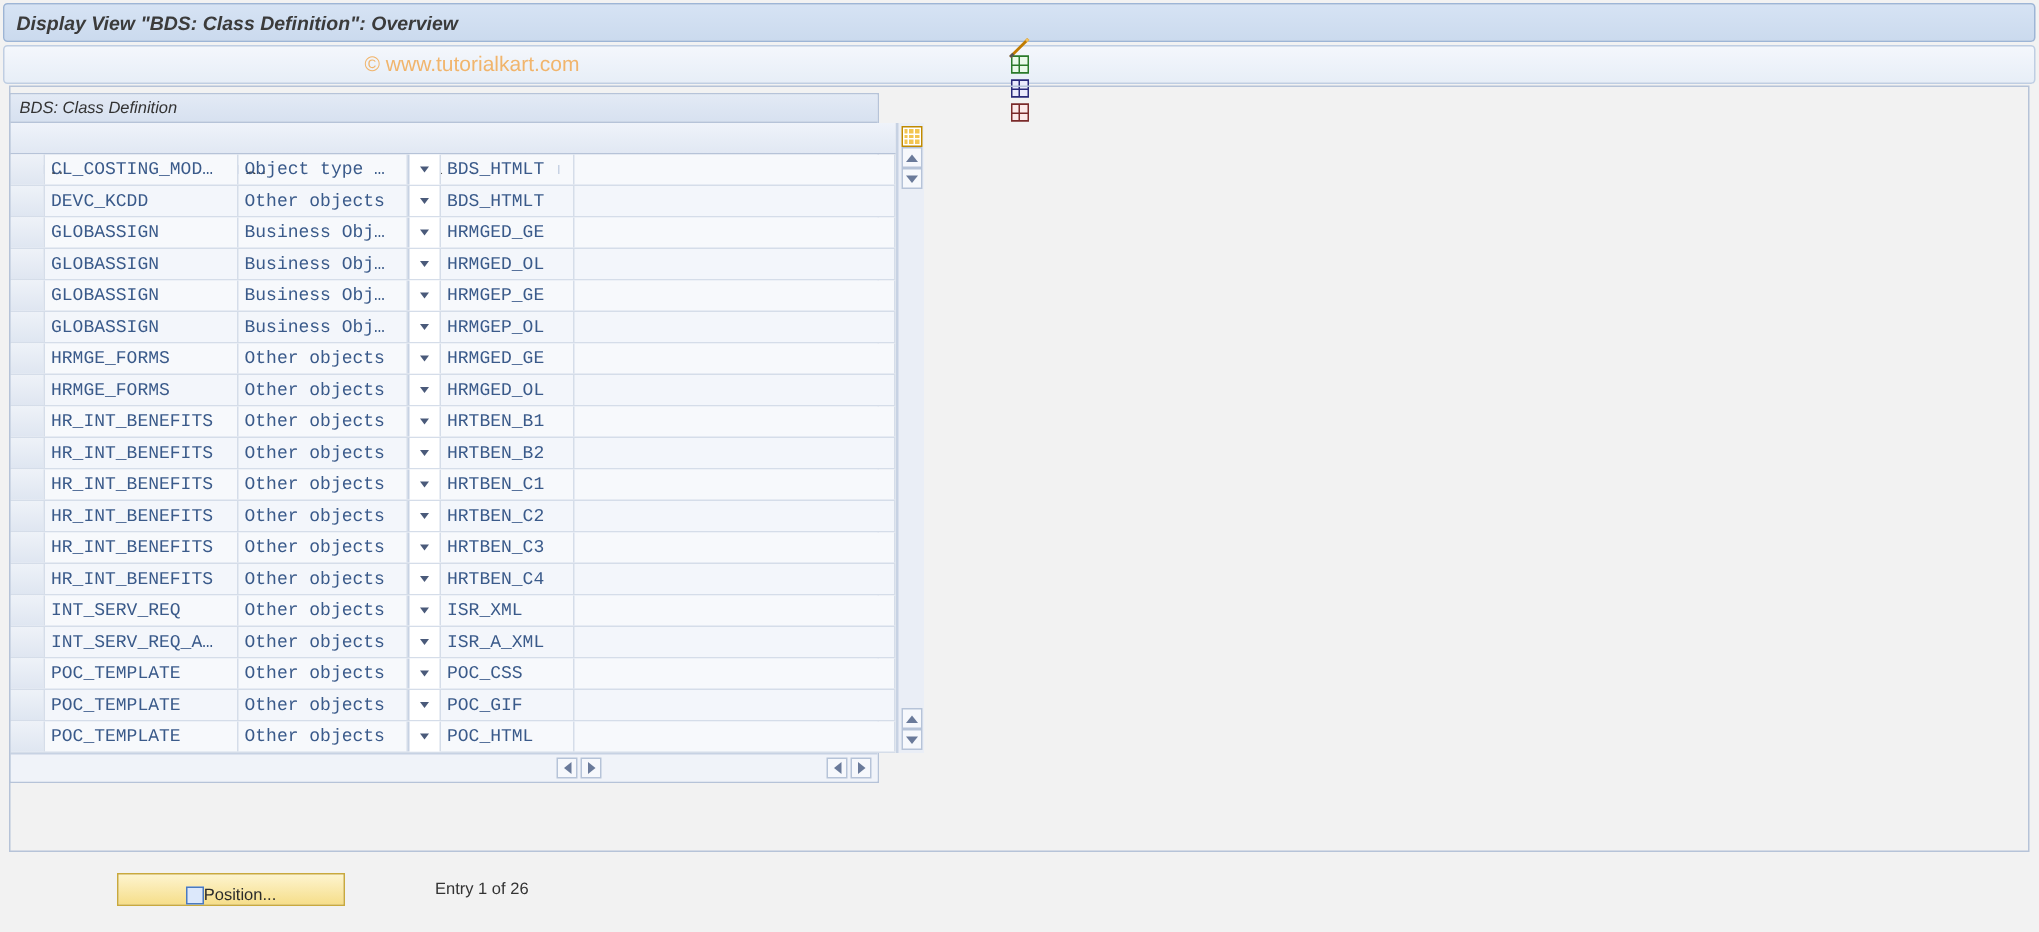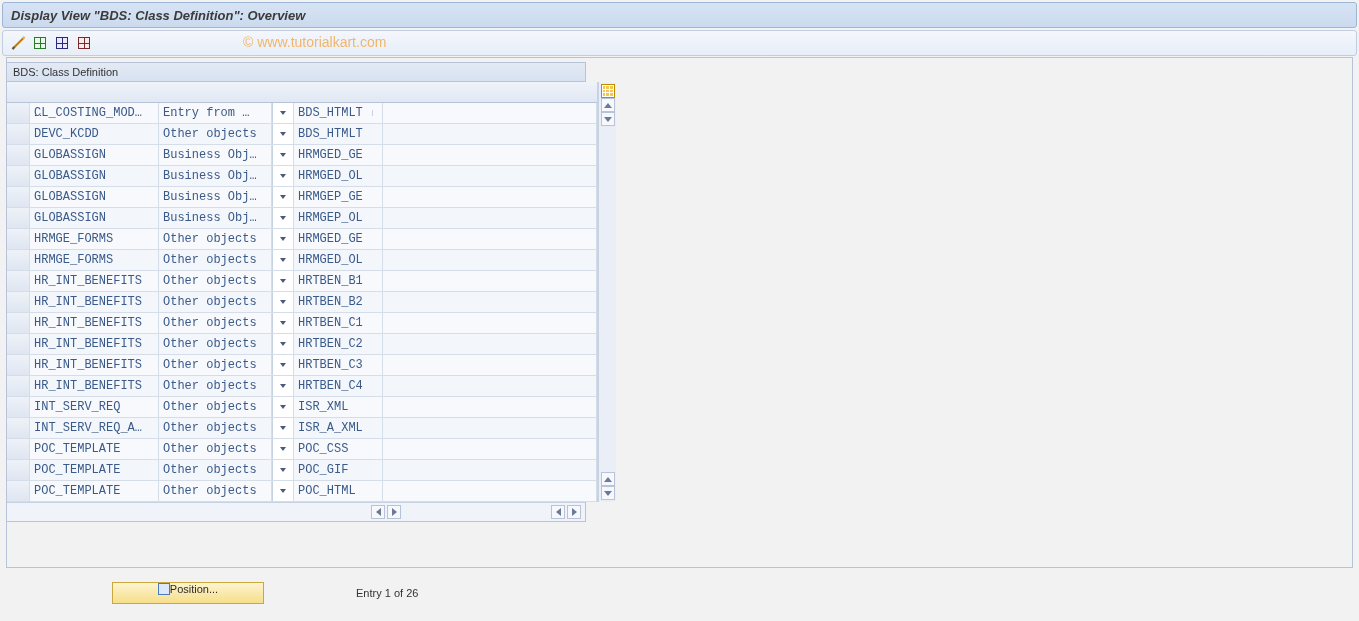--- a/index.html
+++ b/index.html
@@ -35,20 +35,21 @@
     background: linear-gradient(#f4f7fc, #e7eef7);
     border: 1px solid #bfcee3;
     border-radius: 3px;
     height: 24px;
     margin: 2px;
     padding: 0 6px;
     display: flex;
     align-items: center;
     gap: 4px;
     position: relative;
+    flex-direction: column;
   }
   .tb-btn {
     width: 18px;
     height: 18px;
     display: inline-flex;
     align-items: center;
     justify-content: center;
     border-radius: 2px;
     cursor: pointer;
   }
@@ -88,20 +89,21 @@
     width: 580px;
     border: 1px solid #b6c3d8;
     background: #eef2f8;
     box-sizing: border-box;
   }
   .panel-title {
     background: linear-gradient(#e3eaf5,#d7e1f0);
     border-bottom: 1px solid #b6c3d8;
     padding: 3px 6px;
     font-size: 11px;
+    font-style: italic;
   }
   .grid-wrap {
     display: flex;
   }
   .grid {
     flex: 0 0 559px;
     border-right: 1px solid #c7d2e3;
   }
   .grid-header, .grid-row {
     display: flex;
@@ -210,39 +212,39 @@
 
   .footer {
     position: absolute;
     left: 0;
     top: 580px;
     width: 100%;
     display: flex;
     align-items: center;
   }
   .position-btn {
-    margin-left: 112px;
+    margin-left: 78px;
     width: 150px;
     height: 20px;
     background: linear-gradient(#fdf4cf,#f6de8a);
     border: 1px solid #c9a93d;
     display:flex;
-    align-items:flex-start;
+    align-items:flex-end;
     justify-content:center;
     gap:0;
     cursor:pointer;
     font-size:11px;
     color:#2b2b2b;
   }
   .pos-icon {
     width:12px;height:12px;border:1px solid #4a7ac0;background:#dce8fb;
     box-sizing:border-box;
   }
   .entry-text {
-    margin-left: 92px;
+    margin-left: 60px;
     color: #333;
   }
   .outer-border {
     position:absolute;
     top:55px; bottom:55px; left:6px; right:6px;
     border:1px solid #b6c3d8;
     pointer-events:none;
   }
 </style>
 </head>
@@ -296,21 +298,21 @@
           <div class="grid-header">
             <div class="cell col-rowsel"></div>
             <div class="cell col-name">Name</div>
             <div class="cell col-type" style="flex:0 0 116px">Other</div>
             <div class="cell col-doc">Doc. type</div>
           </div>
           <div id="grid-body">
               <div class="grid-row">
                 <div class="cell col-rowsel rowsel"></div>
                 <div class="cell col-name">CL_COSTING_MOD…</div>
-                <div class="cell col-type">Entry from …</div>
+                <div class="cell col-type">Object type …</div>
                 <div class="cell col-dd dd-btn">
                   <div class="dd-tri"></div>
                 </div>
                 <div class="cell col-doc">BDS_HTMLT</div>
                 <div class="cell col-cat"></div>
               </div>
               <div class="grid-row">
                 <div class="cell col-rowsel rowsel"></div>
                 <div class="cell col-name">DEVC_KCDD</div>
                 <div class="cell col-type">Other objects</div>

